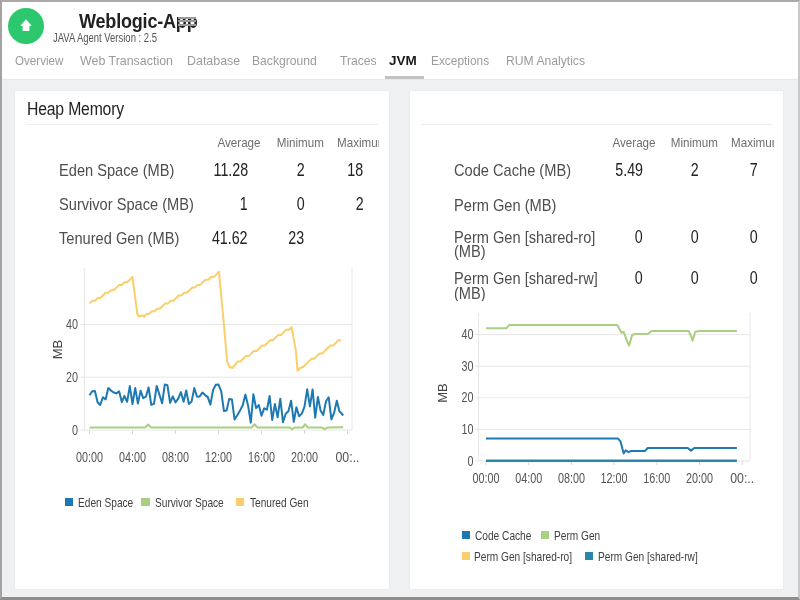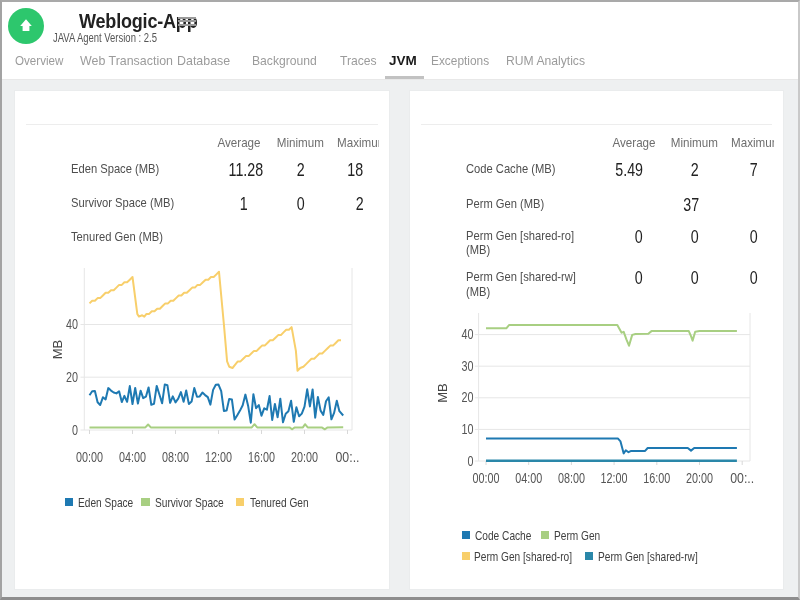--- a/index.html
+++ b/index.html
@@ -17,21 +17,21 @@
 .tab.active { color:#1a1a1a; font-weight:bold; }
 .underline { position:absolute; left:383px; top:28px; width:39px; height:3px; background:#c2c2c2; }
 .content { position:absolute; top:78px; left:0; right:0; bottom:0; background:#eef0f1; }
 .panel { position:absolute; top:10px; width:375.5px; height:499.5px; background:#fff; border:1px solid #eaeced; }
 .panel.l { left:12px; }
 .panel.r { left:406.5px; }
 .ptitle { position:absolute; left:12px; top:8px; font-size:17.5px; color:#222; letter-spacing:-0.2px; }
 .ptitle span { display:inline-block; transform:scaleX(0.90); transform-origin:0 50%; }
 .punder { position:absolute; left:11px; right:11px; top:33px; height:1px; background:#ededed; }
 .tbl { position:absolute; left:0; top:0; width:364px; height:210px; overflow:hidden; }
-.rlabel { position:absolute; left:56px; font-size:13px; color:#4e4e4e; white-space:nowrap; }
+.rlabel { position:absolute; left:44px; font-size:17px; color:#4e4e4e; white-space:nowrap; }
 .rhead { position:absolute; font-size:13.5px; color:#6e6e6e; text-align:center; white-space:nowrap; }
 .rval { position:absolute; font-size:19px; color:#222; text-align:right; white-space:nowrap; }
 .cnd-l { display:inline-block; transform:scaleX(0.86); transform-origin:0 50%; }
 .cnd-c { display:inline-block; transform:scaleX(0.86); transform-origin:50% 50%; }
 .cnd-r { display:inline-block; transform:scaleX(0.75); transform-origin:100% 50%; }
 .cnd-g { display:inline-block; transform:scaleX(0.78); transform-origin:0 50%; }
 .lsq { position:absolute; width:8.3px; height:8.3px; }
 .ltx { position:absolute; font-size:13px; color:#404040; white-space:nowrap; }
 svg text.tick { font-size:14px; fill:#555; }
 svg text.xtick { font-size:14.5px; fill:#555; }
@@ -47,45 +47,48 @@
   <div class="apptitle"><span style="display:inline-block;transform:scaleX(0.90);transform-origin:0 50%">Weblogic-App</span></div>
   <div class="burger">
         <div></div>
         <div></div>
         <div></div>
       </div>
   <div class="appsub"><span style="display:inline-block;transform:scaleX(0.79);transform-origin:0 50%">JAVA Agent Version : 2.5</span></div>
   <div class="tabbar">
 <div class="tab" style="left:12.5px"><span style="display:inline-block;transform:scaleX(0.86);transform-origin:0 50%">Overview</span></div>
 <div class="tab" style="left:77.5px"><span style="display:inline-block;transform:scaleX(0.92);transform-origin:0 50%">Web Transaction</span></div>
-<div class="tab" style="left:175px"><span style="display:inline-block;transform:scaleX(0.92);transform-origin:0 50%">Database</span></div>
+<div class="tab" style="left:185px"><span style="display:inline-block;transform:scaleX(0.92);transform-origin:0 50%">Database</span></div>
 <div class="tab" style="left:250px"><span style="display:inline-block;transform:scaleX(0.9);transform-origin:0 50%">Background</span></div>
 <div class="tab" style="left:337.5px"><span style="display:inline-block;transform:scaleX(0.9);transform-origin:0 50%">Traces</span></div>
 <div class="tab active" style="left:387px"><span style="display:inline-block;transform:scaleX(1.0);transform-origin:0 50%">JVM</span></div>
 <div class="tab" style="left:428.5px"><span style="display:inline-block;transform:scaleX(0.88);transform-origin:0 50%">Exceptions</span></div>
 <div class="tab" style="left:503.5px"><span style="display:inline-block;transform:scaleX(0.9);transform-origin:0 50%">RUM Analytics</span></div>
    <div class="underline"></div>
   </div>
  </div>
  <div class="content">
   <div class="panel l">
+   <div class="ptitle"><span>Heap Memory</span></div>
    <div class="punder"></div>
 <div class="tbl">
           <div class="rhead" style="top:43.6px;left:164.5px;width:120px"><span class="cnd-c">Average</span></div>
 <div class="rhead" style="top:43.6px;left:225px;width:120px"><span class="cnd-c">Minimum</span></div>
 <div class="rhead" style="top:43.6px;left:287px;width:120px"><span class="cnd-c">Maximum</span></div>
           <div class="rlabel" style="top:69.5px"><span class="cnd-l">Eden Space (MB)</span></div>
-<div class="rval" style="top:67.5px;left:158px;width:90px"><span class="cnd-r">11.28</span></div>
+<div class="rval" style="top:67.5px;left:143px;width:90px"><span class="cnd-r">11.28</span></div>
 <div class="rval" style="top:67.5px;left:199.5px;width:90px"><span class="cnd-r">2</span></div>
 <div class="rval" style="top:67.5px;left:258.5px;width:90px"><span class="cnd-r">18</span></div>
           <div class="rlabel" style="top:104px"><span class="cnd-l">Survivor Space (MB)</span></div>
 <div class="rval" style="top:102px;left:143px;width:90px"><span class="cnd-r">1</span></div>
 <div class="rval" style="top:102px;left:199.5px;width:90px"><span class="cnd-r">0</span></div>
 <div class="rval" style="top:102px;left:258.5px;width:90px"><span class="cnd-r">2</span></div>
           <div class="rlabel" style="top:137.8px"><span class="cnd-l">Tenured Gen (MB)</span></div>
+<div class="rval" style="top:135.8px;left:143px;width:90px"><span class="cnd-r">41.62</span></div>
+<div class="rval" style="top:135.8px;left:199.5px;width:90px"><span class="cnd-r">23</span></div>
         </div>
    <svg class="chartsvg" width="376" height="495" viewBox="0 0 376 495">
 <line x1="65.5" y1="339.0" x2="337" y2="339.0" stroke="#e6e6e6" stroke-width="1"></line>
 <text x="63" y="343.5" text-anchor="end" class="tick" textLength="6" lengthAdjust="spacingAndGlyphs">0</text>
 <line x1="65.5" y1="286.2" x2="337" y2="286.2" stroke="#e6e6e6" stroke-width="1"></line>
 <text x="63" y="290.8" text-anchor="end" class="tick" textLength="12" lengthAdjust="spacingAndGlyphs">20</text>
 <line x1="65.5" y1="233.5" x2="337" y2="233.5" stroke="#e6e6e6" stroke-width="1"></line>
 <text x="63" y="238.0" text-anchor="end" class="tick" textLength="12" lengthAdjust="spacingAndGlyphs">40</text>
 <line x1="69.3" y1="177" x2="69.3" y2="339" stroke="#e6e6e6" stroke-width="1"></line>
 <line x1="337" y1="177" x2="337" y2="339" stroke="#e6e6e6" stroke-width="1"></line>
@@ -119,21 +122,20 @@
    <div class="punder"></div>
 <div class="tbl">
           <div class="rhead" style="top:43.6px;left:164.5px;width:120px"><span class="cnd-c">Average</span></div>
 <div class="rhead" style="top:43.6px;left:225px;width:120px"><span class="cnd-c">Minimum</span></div>
 <div class="rhead" style="top:43.6px;left:287px;width:120px"><span class="cnd-c">Maximum</span></div>
           <div class="rlabel" style="top:69.5px"><span class="cnd-l">Code Cache (MB)</span></div>
 <div class="rval" style="top:67.5px;left:143px;width:90px"><span class="cnd-r">5.49</span></div>
 <div class="rval" style="top:67.5px;left:199.5px;width:90px"><span class="cnd-r">2</span></div>
 <div class="rval" style="top:67.5px;left:258.5px;width:90px"><span class="cnd-r">7</span></div>
           <div class="rlabel" style="top:104.5px"><span class="cnd-l">Perm Gen (MB)</span></div>
-<div class="rval" style="top:102.5px;left:199.5px;width:90px"><span class="cnd-r">37</span></div>
           <div class="rlabel" style="top:136.8px"><span class="cnd-l">Perm Gen [shared-ro]</span></div>
 <div class="rlabel" style="top:151.0px"><span class="cnd-l">(MB)</span></div>
 <div class="rval" style="top:134.8px;left:143px;width:90px"><span class="cnd-r">0</span></div>
 <div class="rval" style="top:134.8px;left:199.5px;width:90px"><span class="cnd-r">0</span></div>
 <div class="rval" style="top:134.8px;left:258.5px;width:90px"><span class="cnd-r">0</span></div>
           <div class="rlabel" style="top:178.4px"><span class="cnd-l">Perm Gen [shared-rw]</span></div>
 <div class="rlabel" style="top:192.6px"><span class="cnd-l">(MB)</span></div>
 <div class="rval" style="top:176.4px;left:143px;width:90px"><span class="cnd-r">0</span></div>
 <div class="rval" style="top:176.4px;left:199.5px;width:90px"><span class="cnd-r">0</span></div>
 <div class="rval" style="top:176.4px;left:258.5px;width:90px"><span class="cnd-r">0</span></div>

